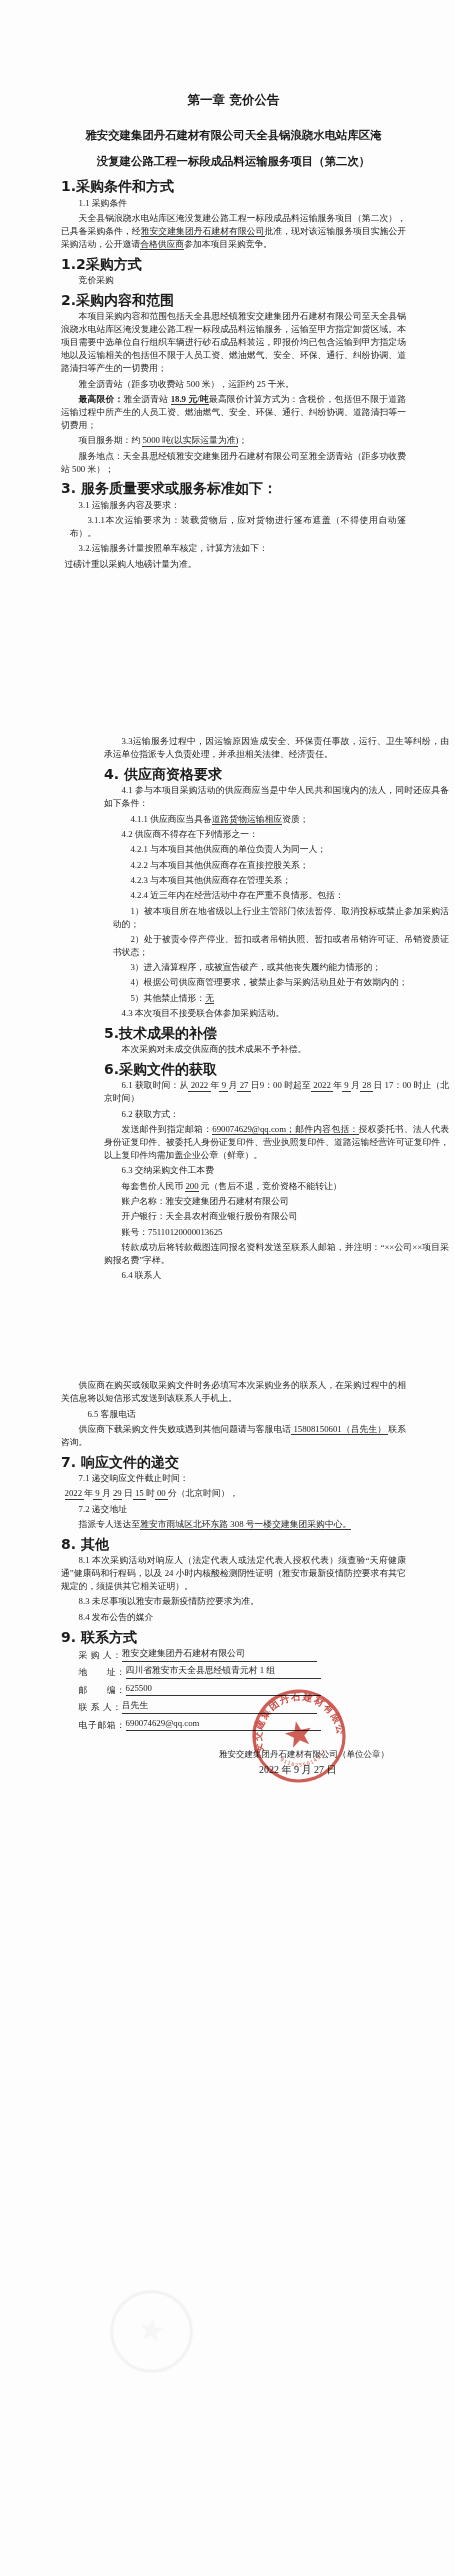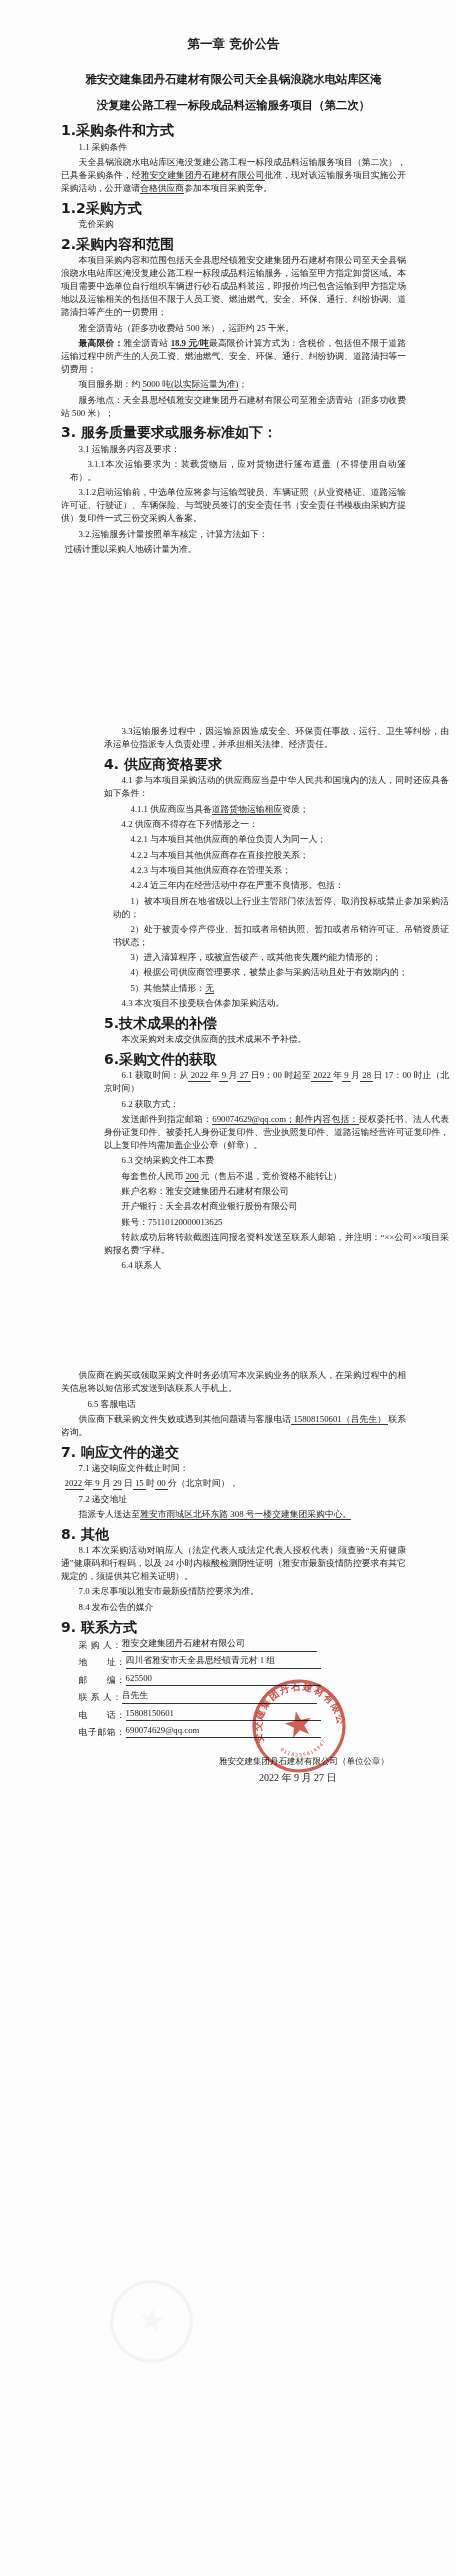--- a/index.html
+++ b/index.html
@@ -2,21 +2,21 @@
 <html style="font-size:9px"><head>
 <meta charset="utf-8">
 <title>竞价公告</title>
 <style>
   html,body{margin:0;padding:0;background:#fdfdfd;}
   body{width:456px;height:2576px;position:relative;
        font-family:"Liberation Serif","DejaVu Serif",serif;
        color:#1c1c1c;font-size:8.8px;line-height:13px;}
   .page{position:relative;width:456px;box-sizing:border-box;
         padding:0 50px 0 61px;overflow:hidden;background:#fdfdfd;}
-  .page-1{height:644px;padding-top:35px;}
+  .page-1{height:644px;padding-top:81px;margin-top:10px;}
   .page-2{height:644px;padding-top:79px;margin-left:43px;}
   .page-3{height:644px;padding-top:79px;}
   .page-4{height:644px;padding:0;}
   .blk{margin:2.3px 0;text-align:justify;}
   .title{font-family:"DejaVu Sans","Liberation Sans",sans-serif;font-weight:700;
          font-size:12.5px;line-height:18px;text-align:center;margin:0 0 12.5px;}
   .subtitle{font-family:"DejaVu Sans","Liberation Sans",sans-serif;font-weight:700;
          font-size:11.4px;line-height:26px;text-align:center;margin:0;}
   .h1{font-family:"DejaVu Sans","Liberation Sans",sans-serif;font-weight:700;
       font-size:14px;margin:6.8px 0 3.4px;text-align:left;}
@@ -51,21 +51,20 @@
     <div class="blk para"><span>竞价采购</span></div>
     <div class="blk h1"><span>2.采购内容和范围</span></div>
     <div class="blk para"><span>本项目采购内容和范围包括天全县思经镇雅安交建集团丹石建材有限公司至天全县锅浪跷水电站库区淹没复建公路工程一标段成品料运输服务，运输至甲方指定卸货区域。本项目需要中选单位自行组织车辆进行砂石成品料装运，即报价均已包含运输到甲方指定场地以及运输相关的包括但不限于人员工资、燃油燃气、安全、环保、通行、纠纷协调、道路清扫等产生的一切费用；</span></div>
     <div class="blk para"><span>雅全沥青站（距多功收费站 500 米），运距约 25 千米。</span></div>
     <div class="blk para"><span class="b">最高限价：</span><span>雅全沥青站 </span><span class="u b">18.9 元/吨</span><span>最高限价计算方式为：含税价，包括但不限于道路运输过程中所产生的人员工资、燃油燃气、安全、环保、通行、纠纷协调、道路清扫等一切费用；</span></div>
     <div class="blk para"><span>项目服务期：约 </span><span class="u">5000 吨(以实际运量为准)</span><span>；</span></div>
     <div class="blk para"><span>服务地点：天全县思经镇雅安交建集团丹石建材有限公司至雅全沥青站（距多功收费站 500 米）；</span></div>
     <div class="blk h1"><span>3. 服务质量要求或服务标准如下：</span></div>
     <div class="blk para"><span>3.1 运输服务内容及要求：</span></div>
     <div class="blk item3"><span>3.1.1本次运输要求为：装载货物后，应对货物进行篷布遮盖（不得使用自动篷布）。</span></div>
-    <div class="blk para"><span>3.1.2启动运输前，中选单位应将参与运输驾驶员、车辆证照（从业资格证、道路运输许可证、行驶证）、车辆保险、与驾驶员签订的安全责任书（安全责任书模板由采购方提供）复印件一式三份交采购人备案。</span></div>
     <div class="blk para"><span>3.2.运输服务计量按照单车核定，计算方法如下：</span></div>
     <div class="blk plain"><span>过磅计重以采购人地磅计量为准。</span></div>
   </div>
 <div class="page page-2">
     <div class="blk para"><span>3.3运输服务过程中，因运输原因造成安全、环保责任事故，运行、卫生等纠纷，由承运单位指派专人负责处理，并承担相关法律、经济责任。</span></div>
     <div class="blk h1"><span>4. 供应商资格要求</span></div>
     <div class="blk para"><span>4.1 参与本项目采购活动的供应商应当是中华人民共和国境内的法人，同时还应具备如下条件：</span></div>
     <div class="blk item3"><span>4.1.1 供应商应当具备</span><span class="u">道路货物运输相应</span><span>资质；</span></div>
     <div class="blk para"><span>4.2 供应商不得存在下列情形之一：</span></div>
     <div class="blk item3"><span>4.2.1 与本项目其他供应商的单位负责人为同一人；</span></div>
@@ -110,28 +109,27 @@
 <div class="blk para"><span>供应商在购买或领取采购文件时务必填写本次采购业务的联系人，在采购过程中的相关信息将以短信形式发送到该联系人手机上。</span></div>
     <div class="blk item3"><span>6.5 客服电话</span></div>
     <div class="blk para"><span>供应商下载采购文件失败或遇到其他问题请与客服电话</span><span class="u"> 15808150601（吕先生） </span><span>联系咨询。</span></div>
     <div class="blk h1"><span>7. 响应文件的递交</span></div>
     <div class="blk para"><span>7.1 递交响应文件截止时间：</span></div>
     <div class="blk plain"><span class="u"> 2022 </span><span>年</span><span class="u"> 9 </span><span>月 </span><span class="u">29</span><span> 日</span><span class="u"> 15 </span><span>时</span><span class="u"> 00 </span><span>分（北京时间），</span></div>
     <div class="blk para"><span>7.2 递交地址</span></div>
     <div class="blk para"><span>指派专人送达至</span><span class="u">雅安市雨城区北环东路 308 号一楼交建集团采购中心。</span></div>
     <div class="blk h1"><span>8. 其他</span></div>
     <div class="blk para"><span>8.1 本次采购活动对响应人（法定代表人或法定代表人授权代表）须查验“天府健康通”健康码和行程码，以及 24 小时内核酸检测阴性证明（雅安市最新疫情防控要求有其它规定的，须提供其它相关证明）。</span></div>
-    <div class="blk para"><span>7.0 未尽事项以雅安市最新疫情防控要求为准。</span></div>
+    <div class="blk para"><span>8.3 未尽事项以雅安市最新疫情防控要求为准。</span></div>
     <div class="blk para"><span>8.4 发布公告的媒介</span></div>
     <div class="blk h1"><span>9. 联系方式</span></div>
     <div class="blk contact"><span class="clabel">采 购 人：</span><span class="cvalue">雅安交建集团丹石建材有限公司</span></div>
     <div class="blk contact"><span class="clabel">地　　址：</span><span class="cvalue">四川省雅安市天全县思经镇青元村 1 组</span></div>
     <div class="blk contact"><span class="clabel">邮　　编：</span><span class="cvalue">625500</span></div>
     <div class="blk contact"><span class="clabel">联 系 人：</span><span class="cvalue">吕先生</span></div>
-    <div class="blk contact"><span class="clabel">电　　话：</span><span class="cvalue">15808150601</span></div>
     <div class="blk contact"><span class="clabel">电子邮箱：</span><span class="cvalue">690074629@qq.com</span></div>
     <div class="blk sig"><span>雅安交建集团丹石建材有限公司（单位公章）</span></div>
     <div class="blk sigdate"><span>2022 年 9 月 27 日</span></div>
   </div>
 <div class="page page-4">
   <svg class="ghost-stamp" viewBox="0 0 168 168" xmlns="http://www.w3.org/2000/svg">
     <circle cx="84" cy="84" r="77" fill="none" stroke="#8a9096" stroke-width="6"></circle>
     <polygon points="84,58 78.4,74.2 61.2,74.6 74.9,85 69.9,101.4 84,91.6 98.1,101.4 93.1,85 106.8,74.6 89.6,74.2" fill="#8a9096" opacity="0.7"></polygon>
   </svg>
 </div>

